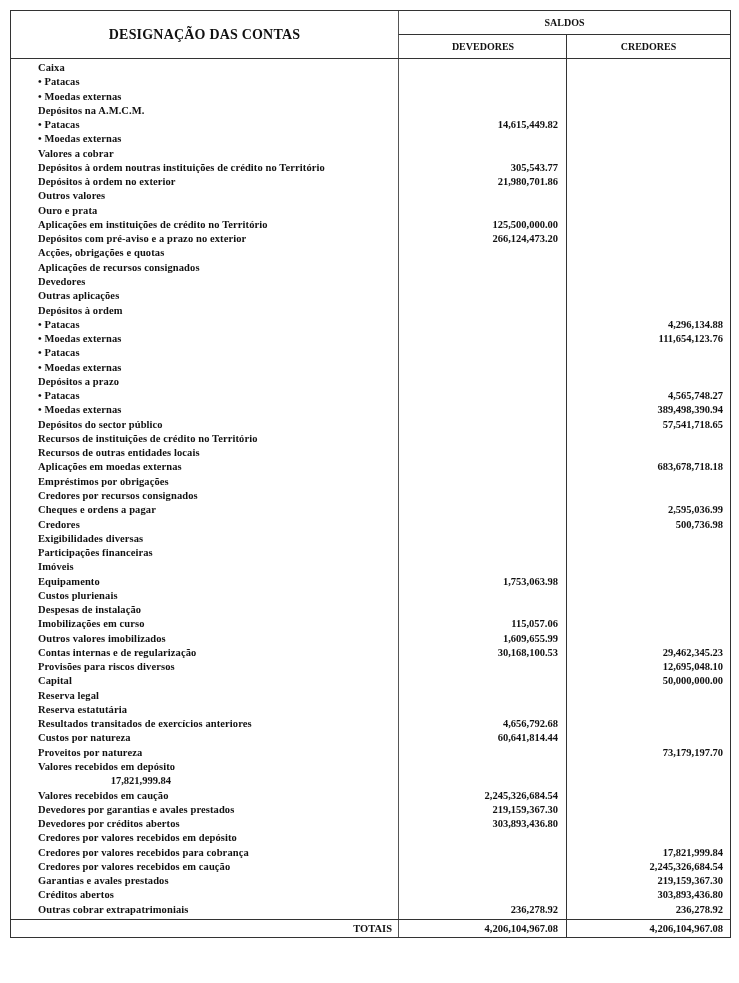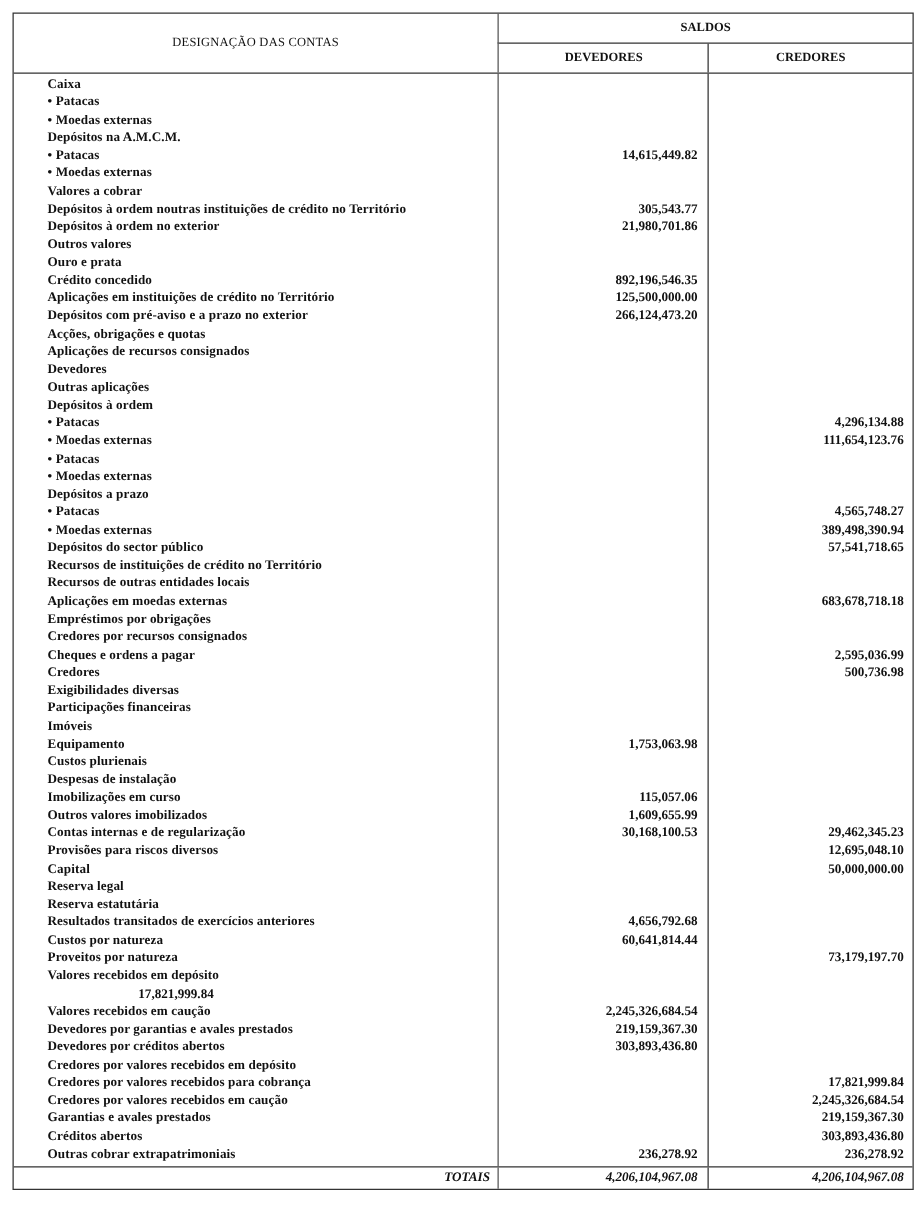--- a/index.html
+++ b/index.html
@@ -3,21 +3,21 @@
 <meta charset="utf-8">
 <style>
   html, body { margin: 0; padding: 0; background: #ffffff; }
   body { width: 739px; height: 983px; position: relative; overflow: hidden;
          font-family: "Liberation Serif", "DejaVu Serif", serif; color: #111; }
   .tbl { position: absolute; left: 10px; top: 10px; width: 721px;
          border: 1.2px solid #333; box-sizing: border-box; }
   .hdr { position: relative; height: 47px; border-bottom: 1.2px solid #333; }
   .hdr .h-desig { position: absolute; left: 0; top: 0; width: 387px; height: 47px;
          display: flex; align-items: center; justify-content: center;
-         font-weight: normal; font-size: 10px; letter-spacing: 0.2px; }
+         font-weight: bold; font-size: 14px; letter-spacing: 0.2px; }
   .hdr .h-saldos { position: absolute; left: 387px; top: 0; right: 0; height: 23px;
          border-left: 1.5px solid #555; border-bottom: 1px solid #333;
          display: flex; align-items: center; justify-content: center;
          font-weight: bold; font-size: 10px; }
   .hdr .h-dev { position: absolute; left: 387px; top: 24px; width: 168px; height: 23px;
          border-left: 1.5px solid #555; display: flex; align-items: center; justify-content: center;
          font-weight: bold; font-size: 10px; }
   .hdr .h-cred { position: absolute; left: 555px; top: 24px; right: 0; height: 23px;
          border-left: 1px solid #333; display: flex; align-items: center; justify-content: center;
          font-weight: bold; font-size: 10px; }
@@ -25,21 +25,21 @@
   .body::before { content: ""; position: absolute; left: 387px; top: 0; bottom: 0;
          border-left: 1.5px solid #555; }
   .body::after { content: ""; position: absolute; left: 555px; top: 0; bottom: 0;
          border-left: 1px solid #333; }
   .row { display: flex; height: 14.27px; line-height: 14.27px; font-size: 10.5px; font-weight: bold; }
   .row .lbl { width: 387px; padding-left: 27px; box-sizing: border-box; white-space: nowrap;
          letter-spacing: 0.1px; }
   .row .dev { width: 168px; text-align: right; padding-right: 8px; box-sizing: border-box; }
   .row .cred { flex: 1; text-align: right; padding-right: 7px; box-sizing: border-box; }
   .tot { display: flex; height: 17px; line-height: 17px; border-top: 1.2px solid #333;
-         font-size: 10.5px; font-weight: bold; font-style: italic; }
+         font-size: 10.5px; font-weight: bold; }
   .tot .lbl { width: 387px; text-align: right; padding-right: 6px; box-sizing: border-box; }
   .tot .dev { width: 168px; text-align: right; padding-right: 8px; box-sizing: border-box;
          border-left: 1.5px solid #555; }
   .tot .cred { flex: 1; text-align: right; padding-right: 7px; box-sizing: border-box;
          border-left: 1px solid #333; }
 </style>
 </head>
 <body>
 
 <div class="tbl">
@@ -99,25 +99,20 @@
         <div class="lbl">Outros valores</div>
         <div class="dev"></div>
         <div class="cred"></div>
       </div>
       <div class="row">
         <div class="lbl">Ouro e prata</div>
         <div class="dev"></div>
         <div class="cred"></div>
       </div>
       <div class="row">
-        <div class="lbl">Crédito concedido</div>
-        <div class="dev">892,196,546.35</div>
-        <div class="cred"></div>
-      </div>
-      <div class="row">
         <div class="lbl">Aplicações em instituições de crédito no Território</div>
         <div class="dev">125,500,000.00</div>
         <div class="cred"></div>
       </div>
       <div class="row">
         <div class="lbl">Depósitos com pré-aviso e a prazo no exterior</div>
         <div class="dev">266,124,473.20</div>
         <div class="cred"></div>
       </div>
       <div class="row">

